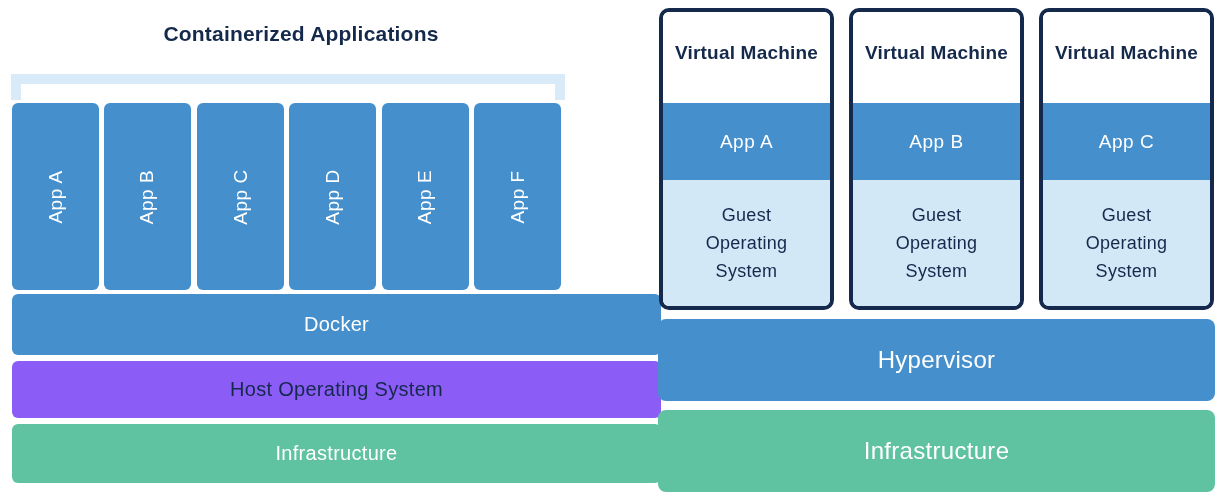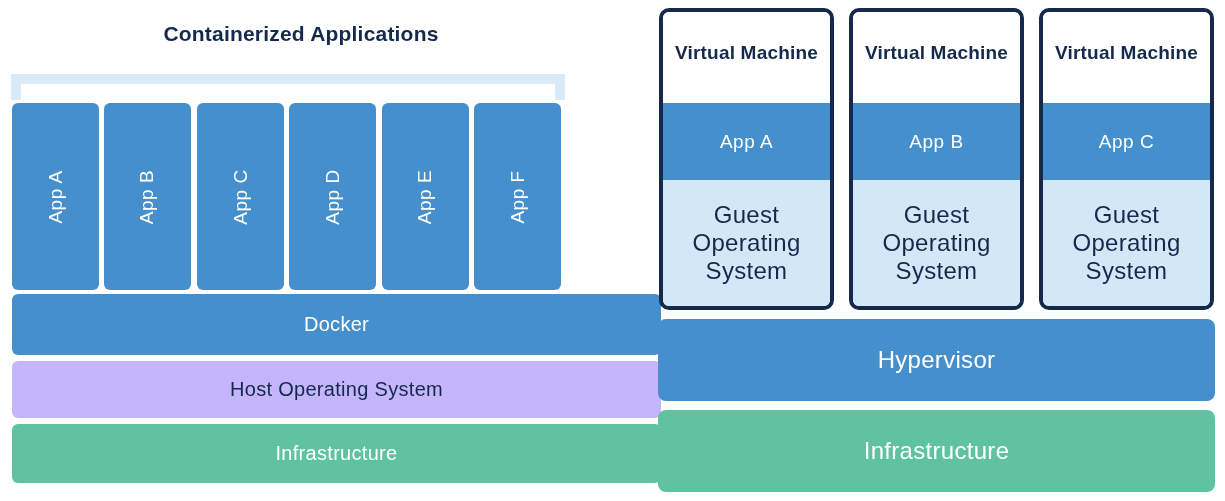--- a/index.html
+++ b/index.html
@@ -78,21 +78,21 @@
     left: 12px;
     width: 649px;
     border-radius: 6px;
     display: flex;
     align-items: center;
     justify-content: center;
     font-size: 20px;
     letter-spacing: 0.3px;
   }
   .layer-docker { top: 294px; height: 61px; background: #4590cc; color: #ffffff; }
-  .layer-hostos { top: 361px; height: 57px; background: #c4b5fd; color: #14294b; }
+  .layer-hostos { top: 361px; height: 57px; background: #8b5cf6; color: #14294b; }
   .layer-infra-left { top: 424px; height: 59px; background: #5fc2a0; color: #ffffff; }
 
   
   .vm {
     position: absolute;
     top: 8px;
     width: 175px;
     height: 302px;
     box-sizing: border-box;
     border: 4px solid #14294b;
@@ -127,21 +127,21 @@
     font-size: 19px;
     letter-spacing: 0.5px;
     display: flex;
     align-items: center;
     justify-content: center;
   }
   .vm-os {
     flex: 1;
     background: #d3e8f7;
     color: #14294b;
-    font-size: 24px;
+    font-size: 18px;
     line-height: 28px;
     letter-spacing: 0.3px;
     display: flex;
     align-items: center;
     justify-content: center;
     text-align: center;
     padding: 0 26px;
   }
 
   .rlayer {

